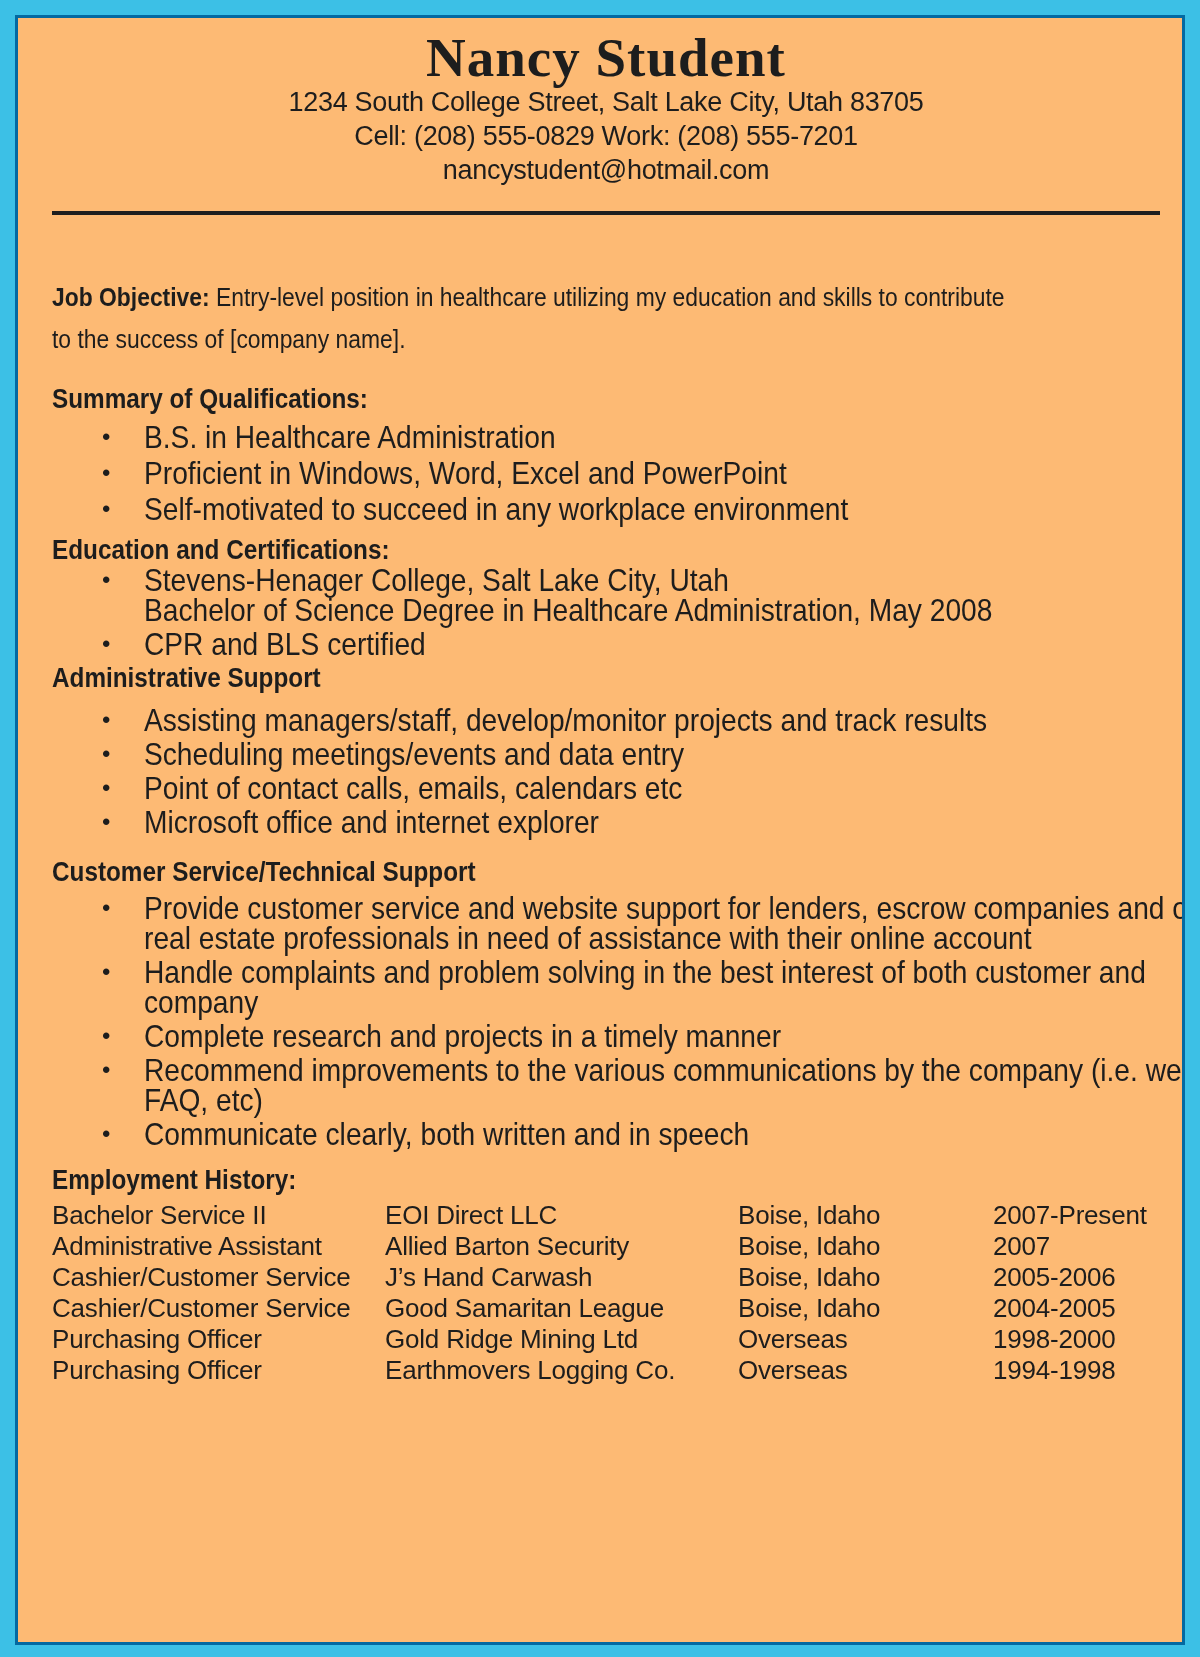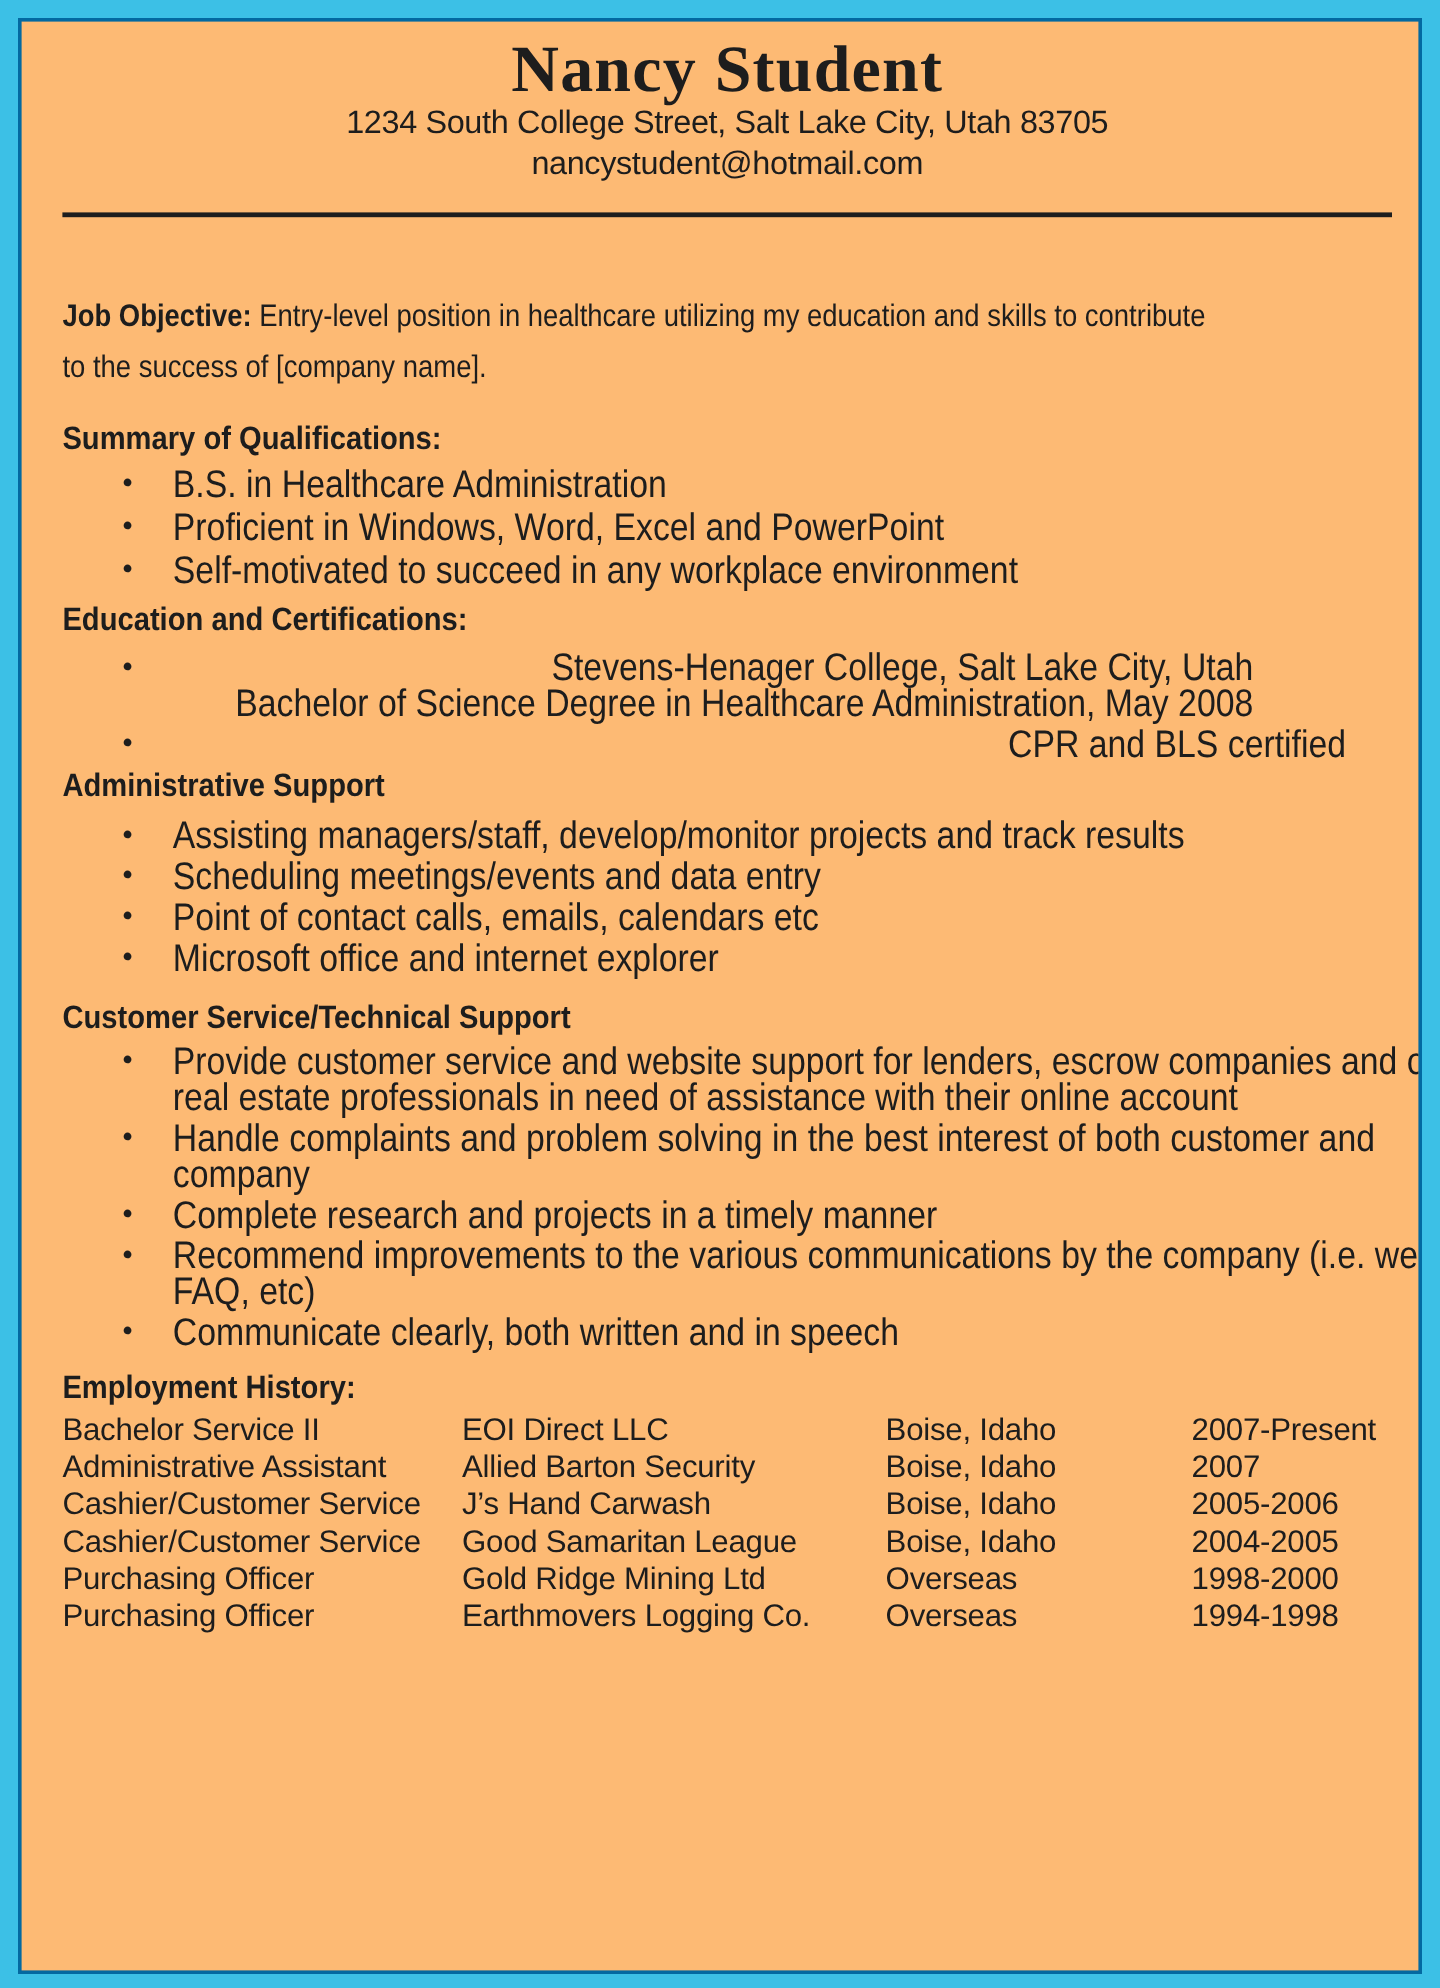--- a/index.html
+++ b/index.html
@@ -57,36 +57,37 @@
   
   ul.bullets{list-style:none;margin:0;padding:0;font-size:32px;line-height:30px;}
   ul.bullets li{position:relative;padding-left:92px;margin:0 0 4px 0;}
   ul.bullets li::before{
     content:"\2022";
     position:absolute;left:50px;top:0;
     font-size:24px;line-height:30px;
   }
   ul.ul-summary{margin-top:8px;}
   ul.ul-summary li{margin-bottom:6px;}
-  ul.ul-education{margin-top:10px;text-align:right;}
+  ul.ul-education{}
   ul.ul-admin{margin-top:12px;}
   ul.ul-cs{margin-top:6px;}
   
   .emp-table{margin-top:5px;font-size:26px;line-height:31px;}
   .emp-row{display:grid;grid-template-columns:333px 353px 255px auto;}
   .emp-cell{white-space:pre;letter-spacing:-0.2px;}
 </style>
 </head>
 <body>
 
 <div class="frame">
   <div class="page">
 
     <div class="name">Nancy Student</div>
     <div class="contact">1234 South College Street, Salt Lake City, Utah 83705</div>
+    <div class="contact">Cell: (208) 555-0829 Work: (208) 555-7201</div>
     <div class="contact">nancystudent@hotmail.com</div>
     <div class="rule"></div>
 
     <p class="para"><span class="cond"><b>Job Objective:</b><span> Entry-level position in healthcare utilizing my education and skills to contribute
 to the success of [company name].</span></span></p>
 
     <p class="h h-summary"><span class="condh">Summary of Qualifications:</span></p>
     <ul class="bullets ul-summary">
 
     <li><span class="cond">B.S. in Healthcare Administration</span></li>

